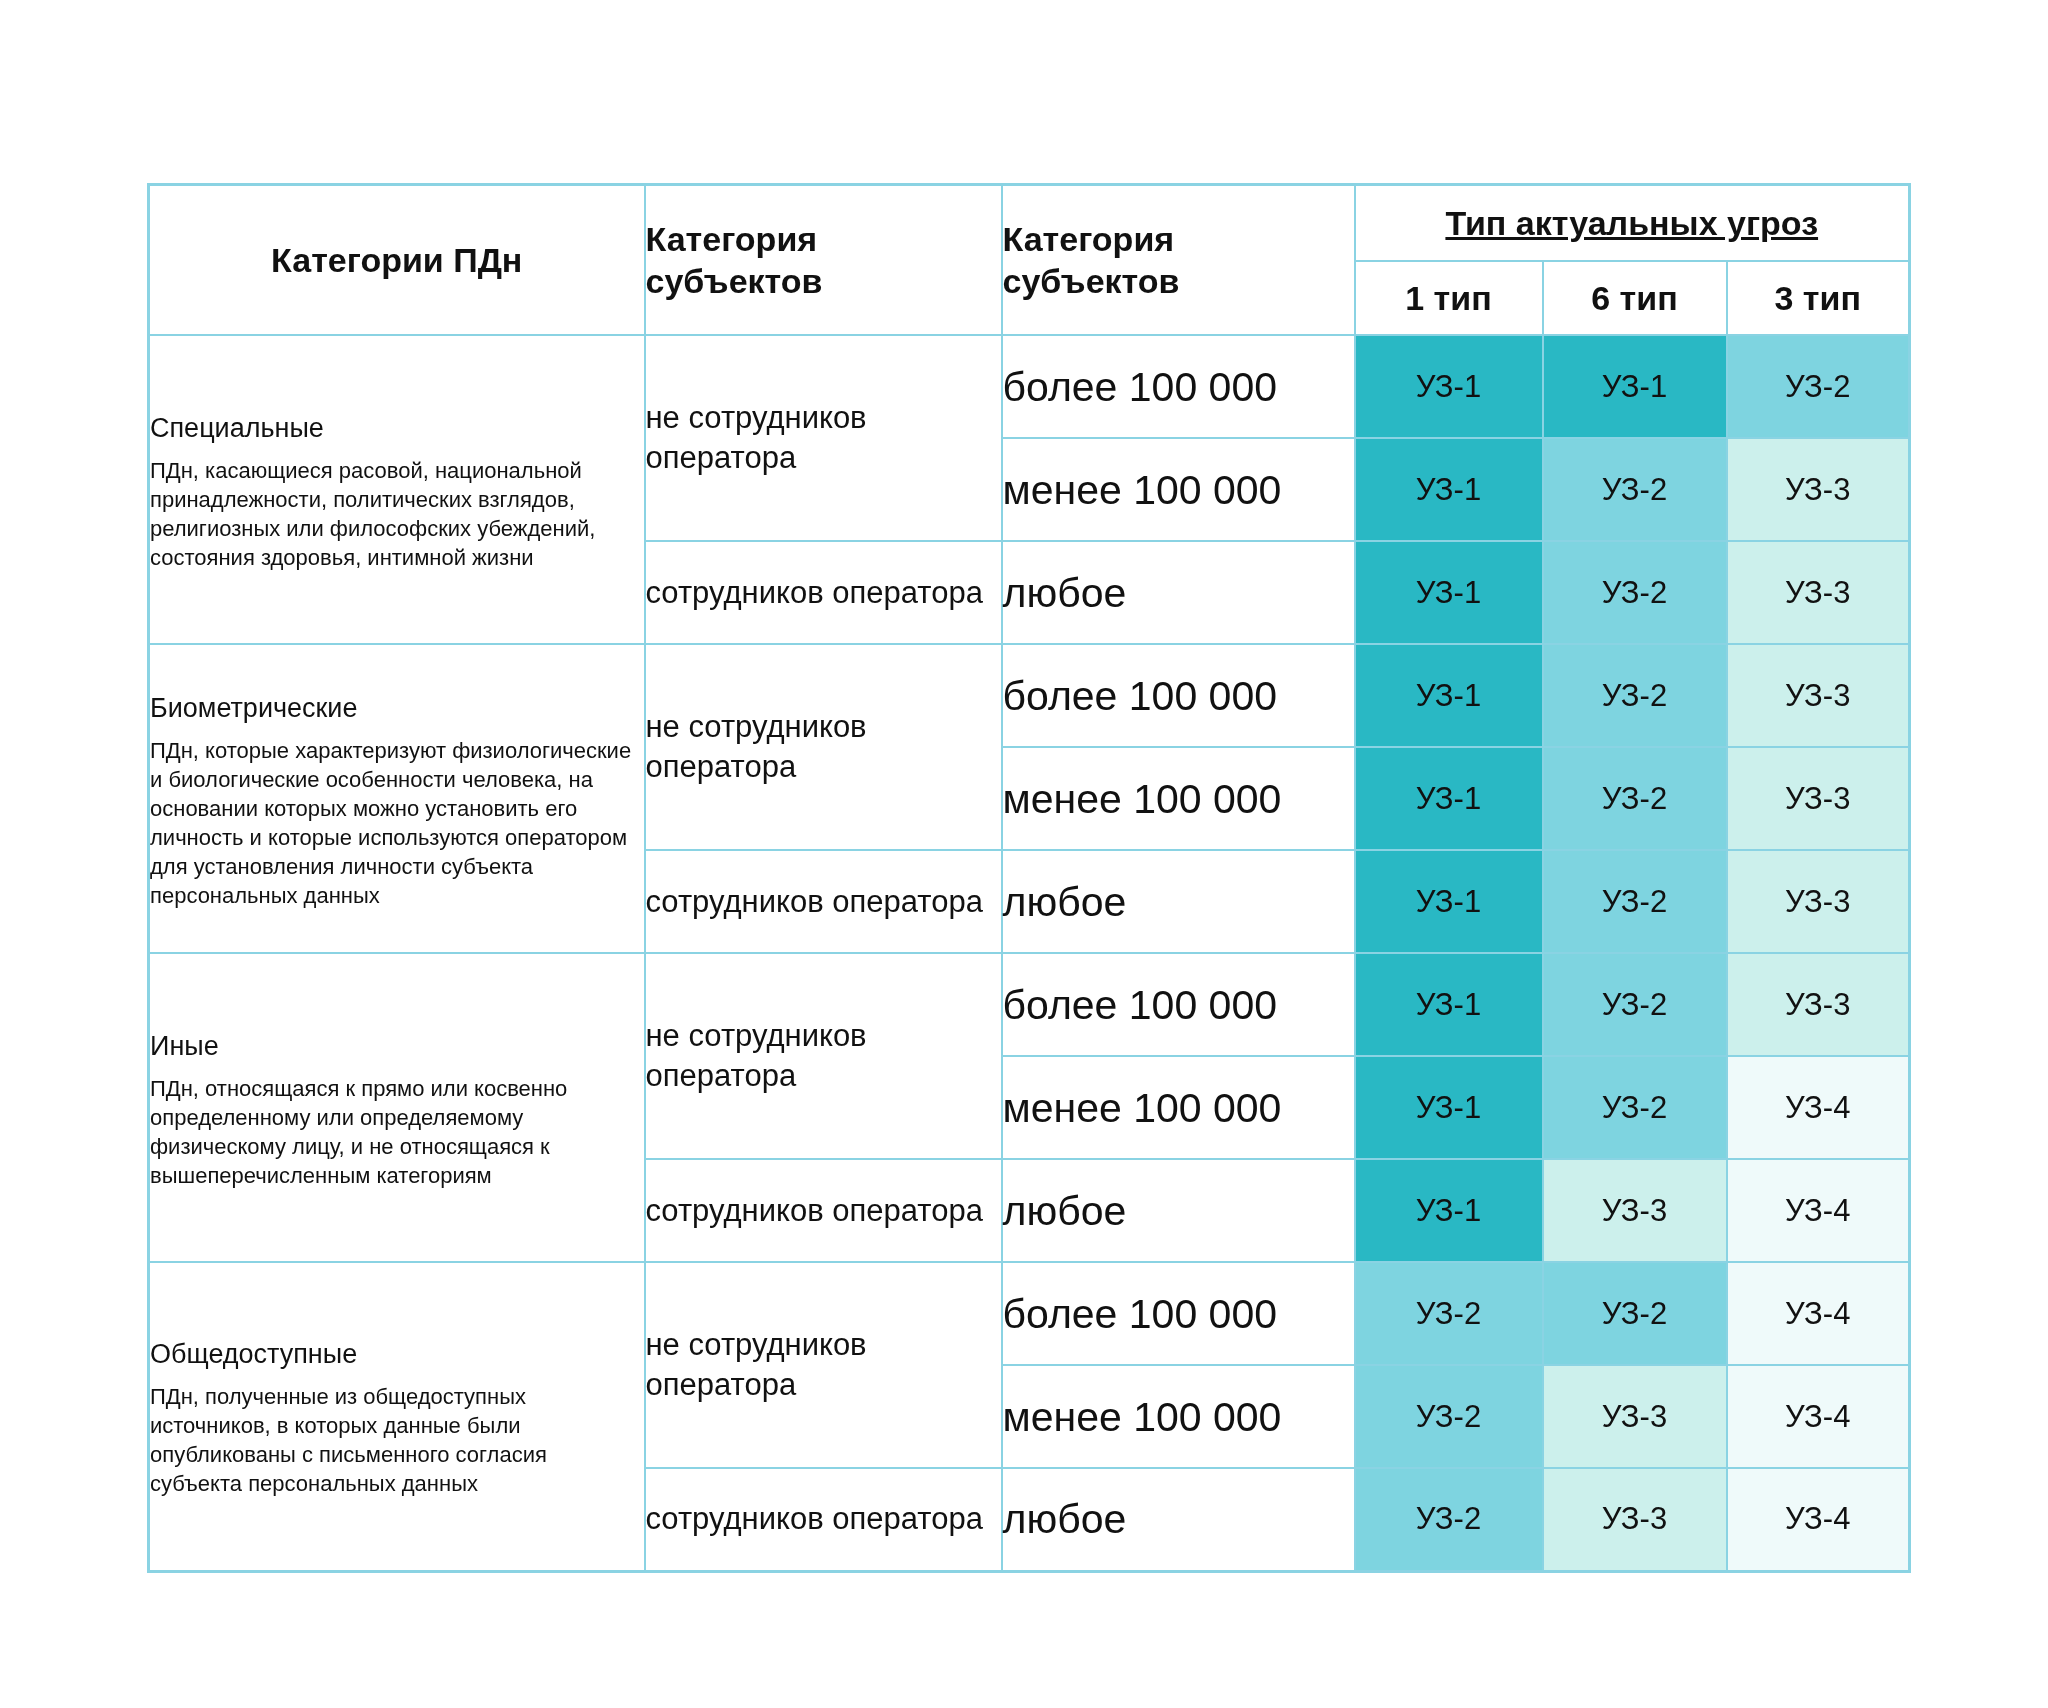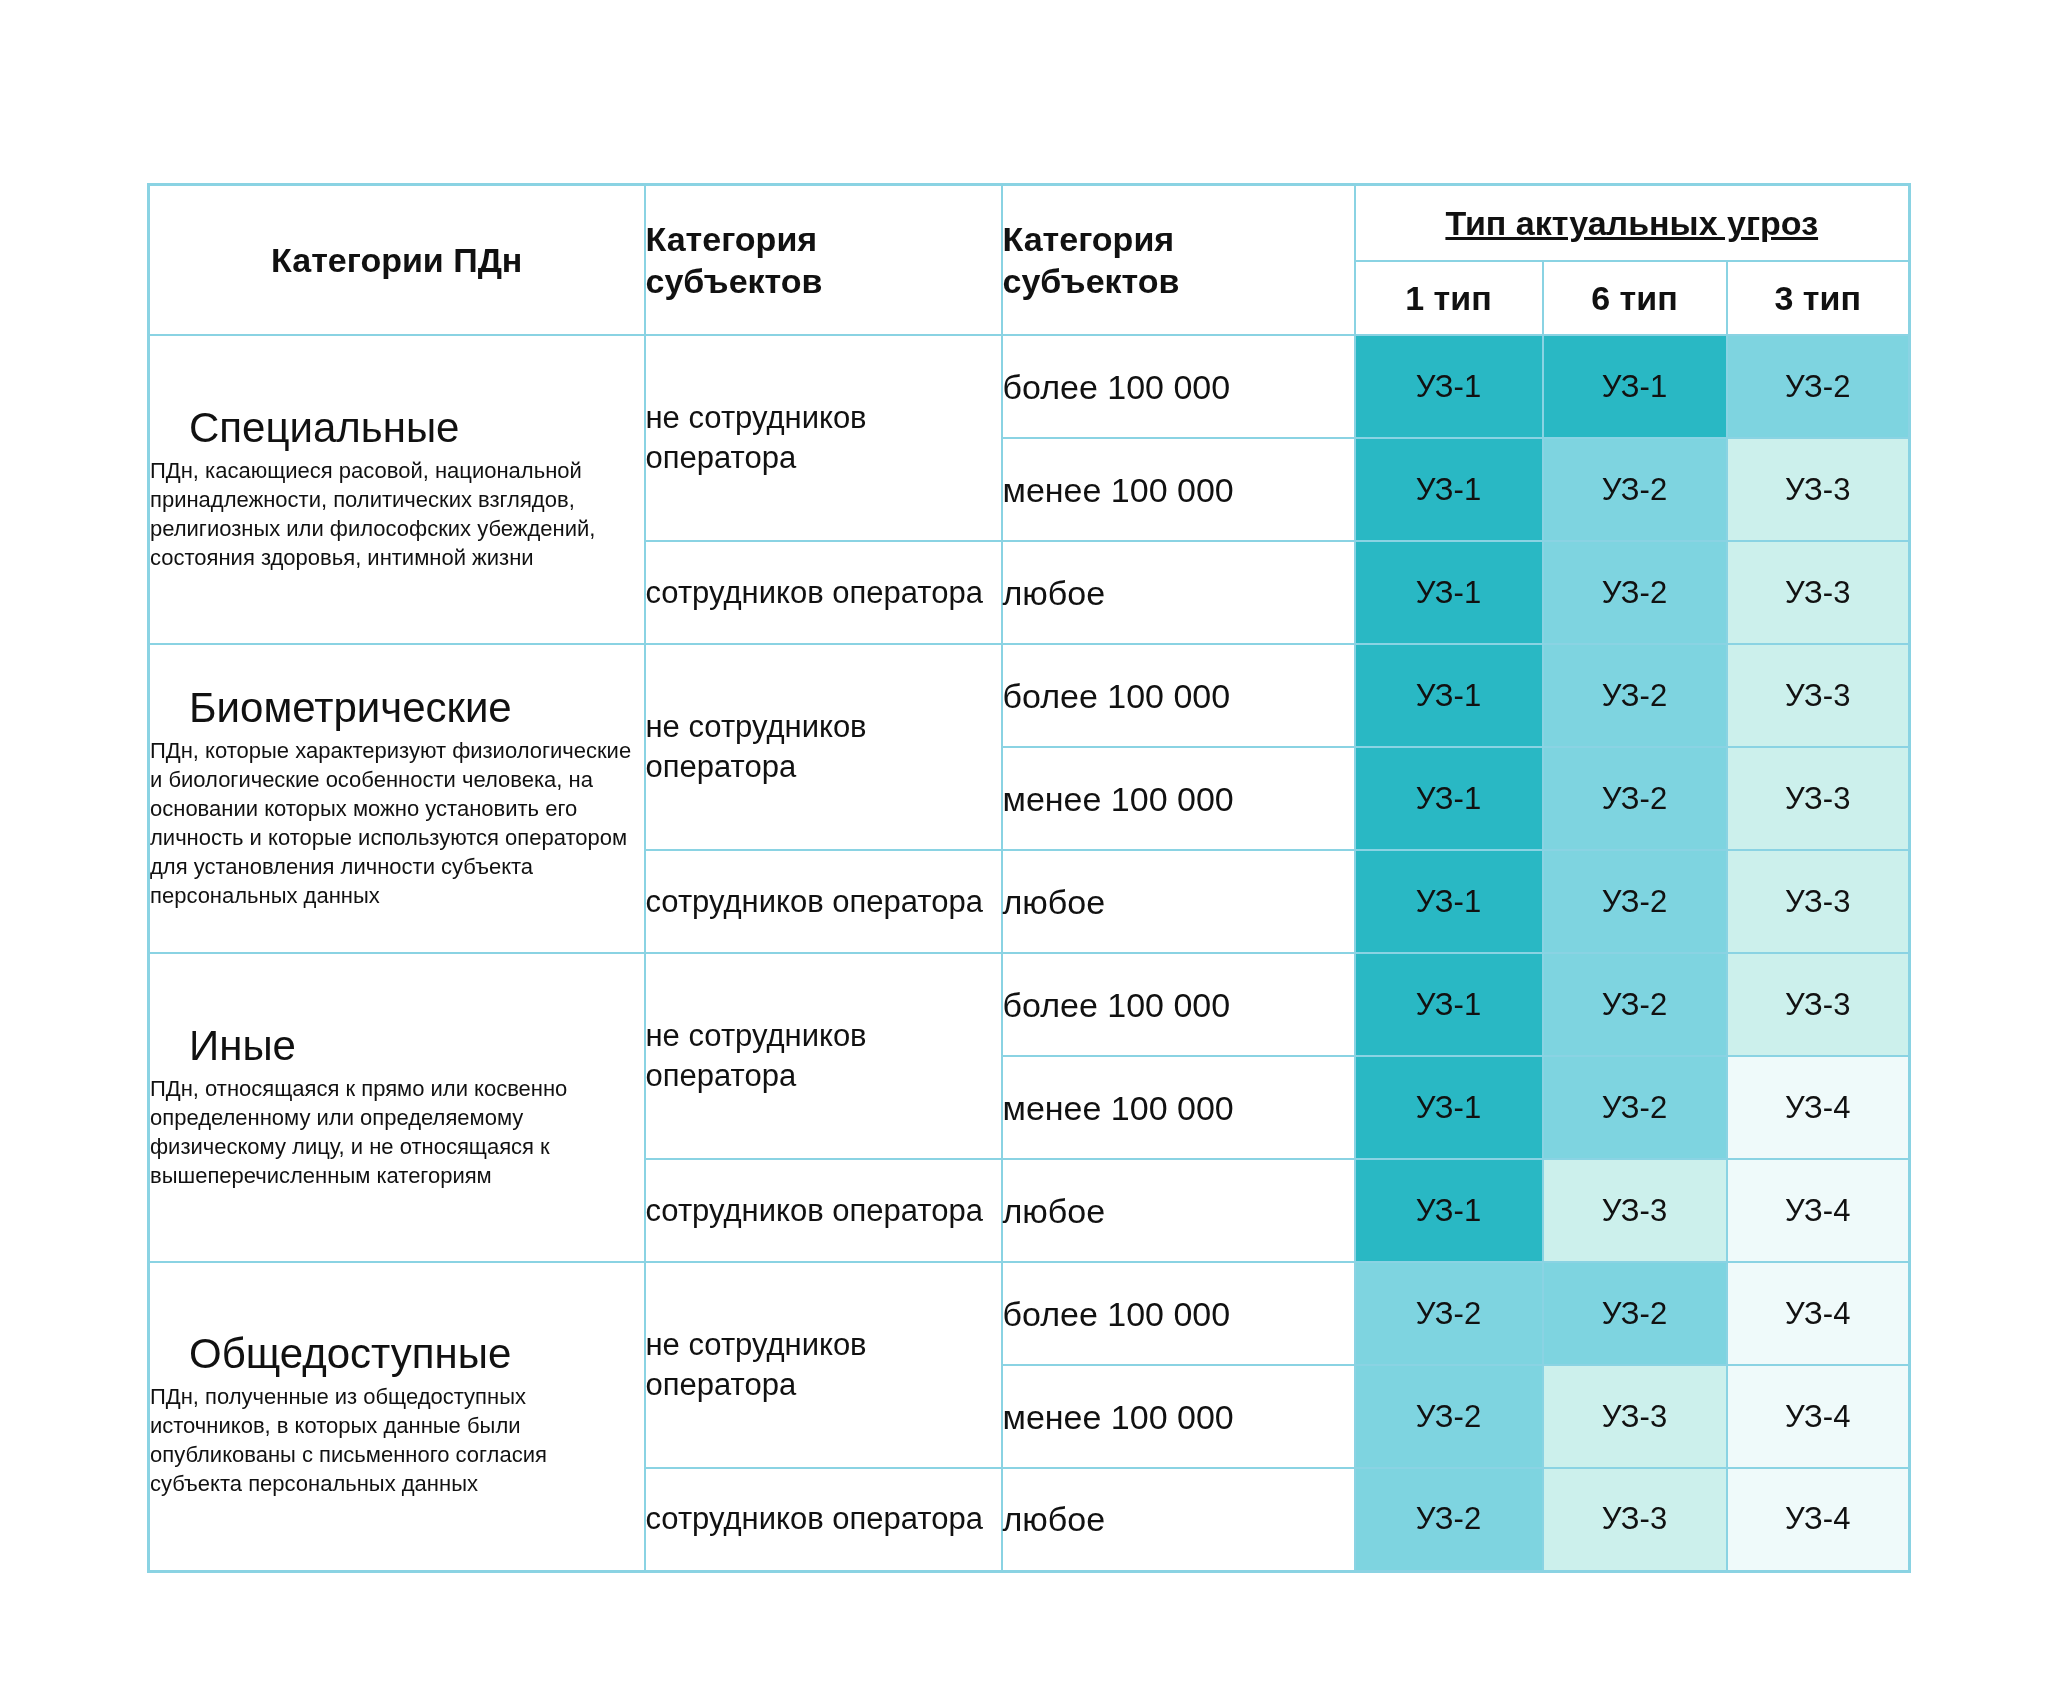--- a/index.html
+++ b/index.html
@@ -15,24 +15,24 @@
       border: 2px solid #8ad3e3; padding: 0; vertical-align: middle;
     }
     col.c1 { width: 496px; } col.c2 { width: 357px; } col.c3 { width: 353px; }
     col.c4 { width: 188px; } col.c5 { width: 184px; } col.c6 { width: 183px; }
     th { font-weight: bold; font-size: 34px; line-height: 42px; color: #111; }
     th.h-cat { text-align: center; padding-left: 50px; }
     th.h-subj, th.h-qty { text-align: left; }
     th.h-threats { height: 74px; text-decoration: underline; }
     th.h-type { height: 72px; }
     td.cat { padding: 0 10px 0 18px; vertical-align: middle; }
-    .cat-title { font-size: 42px; line-height: 40px; margin-bottom: 8px; font-weight: normal; margin-left: 39px; }
+    .cat-title { font-size: 27px; line-height: 40px; margin-bottom: 8px; font-weight: normal; }
     .cat-desc { font-size: 22px; line-height: 29px; }
     td.subj { font-size: 31px; line-height: 40px; padding-left: 70px; }
-    td.qty { font-size: 34px; line-height: 40px; padding-left: 57px; }
+    td.qty { font-size: 41px; line-height: 40px; padding-left: 57px; }
     td.lvl { font-size: 31px; text-align: center; }
     tr.data-row { height: 103px; }
     .lvl-1 { background: #29b8c4; }
     .lvl-2 { background: #7ed4e0; }
     .lvl-3 { background: #ccf0ec; }
     .lvl-4 { background: #effafa; }
   </style>
 </head>
 <body>
 

